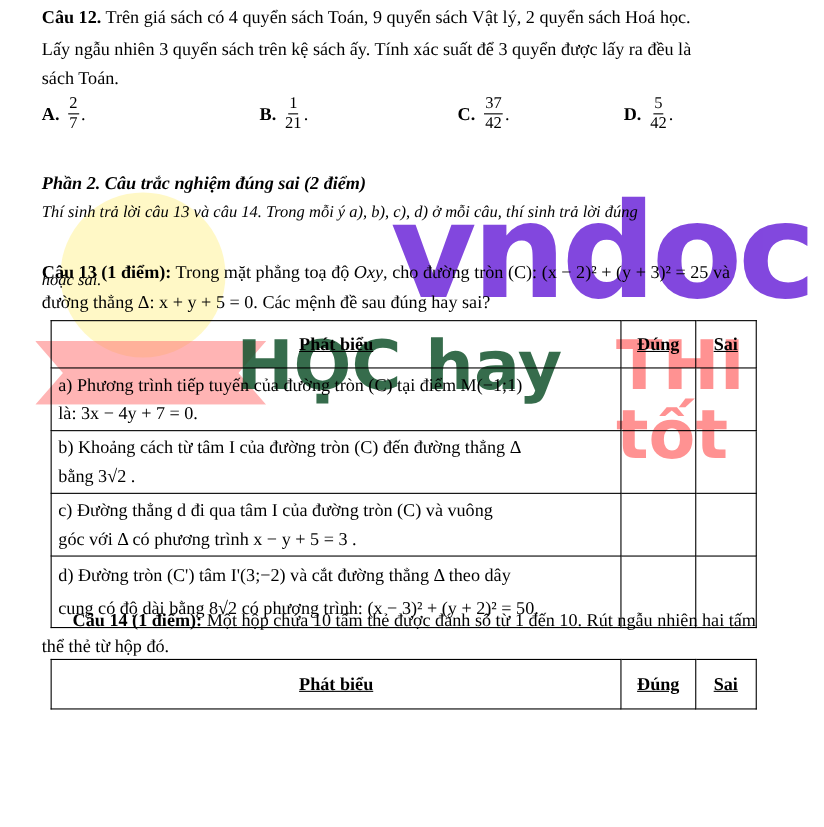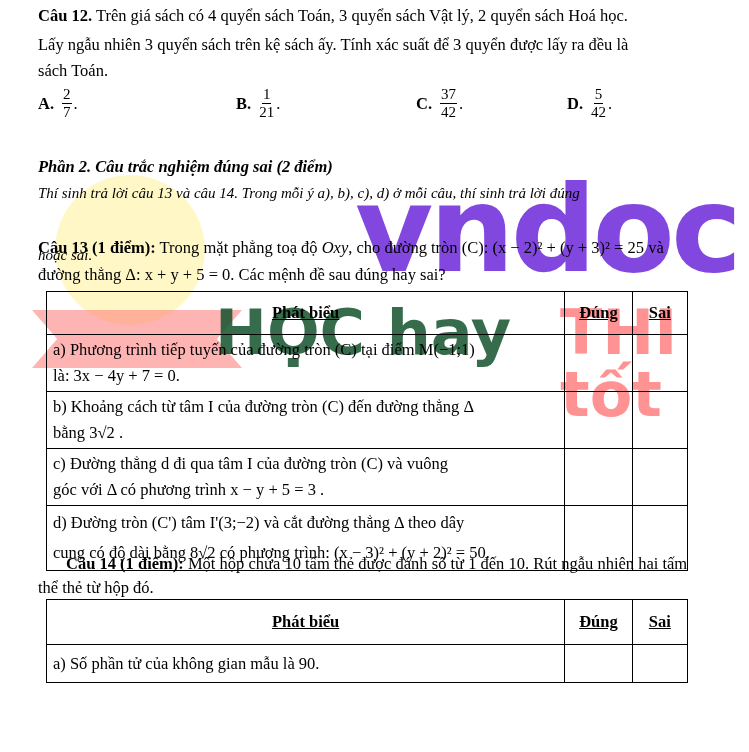--- a/index.html
+++ b/index.html
@@ -36,21 +36,21 @@
 <div class="wm wm-chick"></div>
 <div class="wm wm-vndoc">vndoc</div>
 <div class="wm wm-banner"></div>
 <div class="wm wm-hoc">HỌC hay</div>
 <div class="wm wm-thi">THI tốt</div>
 
 <div class="content">
 
   <div class="line" style="top:6px;">
     <b>Câu 12.</b>
-    <span>Trên giá sách có 4 quyển sách Toán, 3 quyển sách Vật lý, 2 quyển sách Hoá học.</span>
+    <span>Trên giá sách có 4 quyển sách Toán, 9 quyển sách Vật lý, 2 quyển sách Hoá học.</span>
   </div>
   <div class="line" style="top:35px;">Lấy ngẫu nhiên 3 quyển sách trên kệ sách ấy. Tính xác suất để 3 quyển được lấy ra đều là</div>
   <div class="line" style="top:61px;">sách Toán.</div>
 
   <div class="opt" style="left:38px;">
     <b>A.</b>
     <span class="frac">
         <span class="num">2</span>
         <span class="den">7</span>
       </span>
@@ -145,21 +145,16 @@
   </div>
   <div class="line" style="top:578px;">thể thẻ từ hộp đó.</div>
 
   <table class="tf" style="top:599px; width:642px;">
     <tbody>
         <tr>
       <th style="width:502px; height:40px;">Phát biểu</th>
       <th style="width:54px;">Đúng</th>
       <th style="width:42px;">Sai</th>
     </tr>
-    <tr style="height:38px;">
-      <td class="stmt">a) Số phần tử của không gian mẫu là 90.</td>
-      <td></td>
-      <td></td>
-    </tr>
   </tbody>
     </table>
 
 </div>
 
 </body></html>

